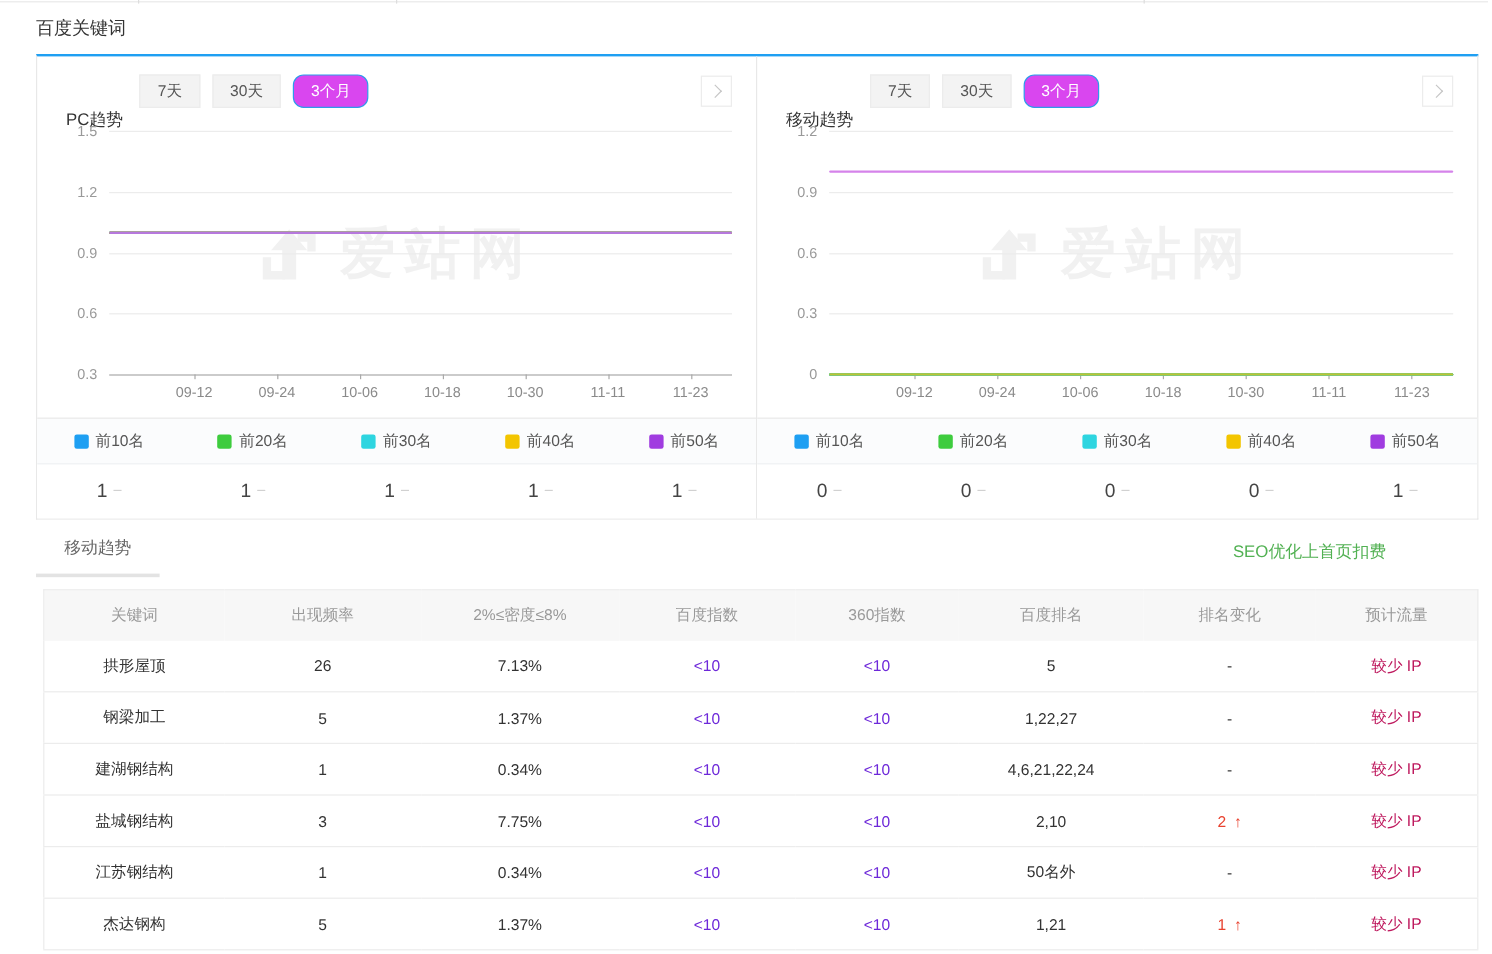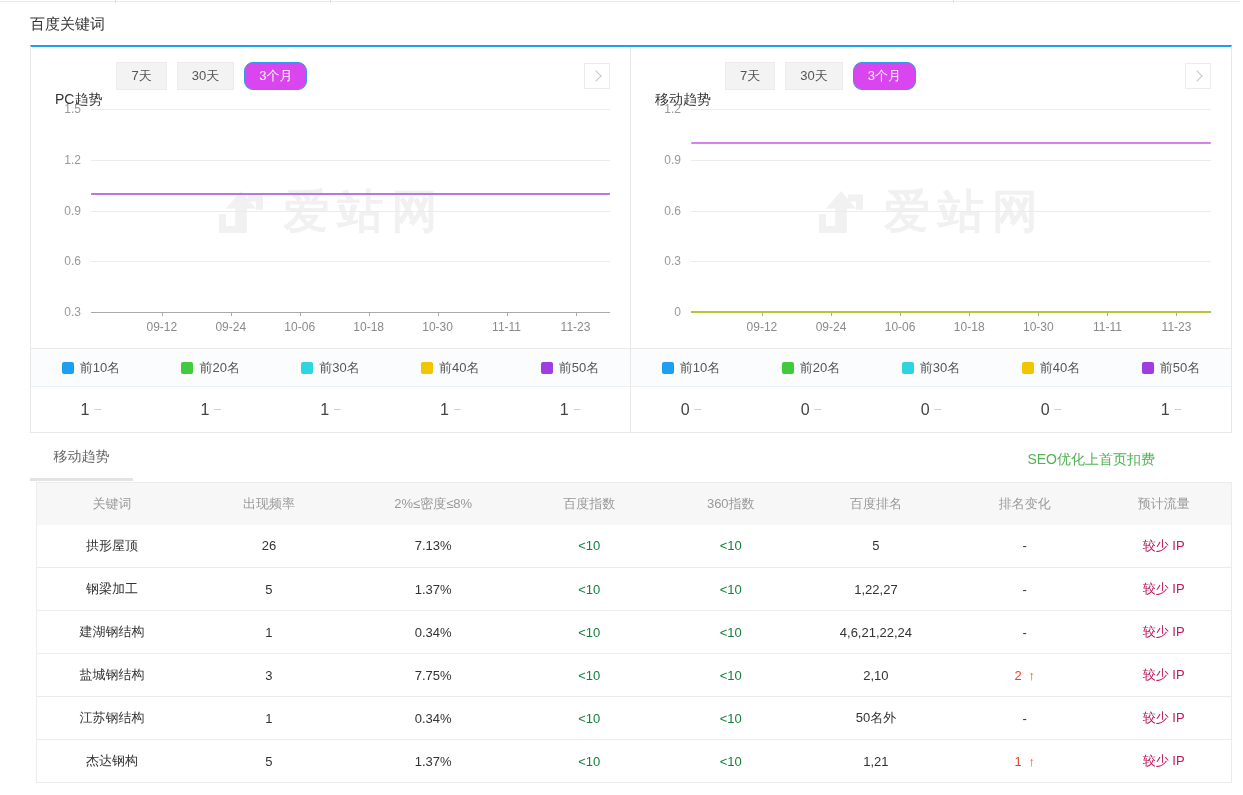--- a/index.html
+++ b/index.html
@@ -59,27 +59,27 @@
   
   .tabs-bar { position:relative; margin:8px 11px 0 30px; height:40px; }
   .tabs { position:absolute; left:0; bottom:0; display:flex; list-style:none; }
   .tabs li { text-align:center; padding-bottom:12px; cursor:pointer; }
   .tabs li.t0 { width:138px; font-size:15px; color:#2b8fd8; border-bottom:3px solid #2593db; }
   .tabs li.t1 { width:103px; font-size:14px; color:#666; border-bottom:3px solid #e3e3e3; }
   .seo-link { position:absolute; right:77px; bottom:12px; font-size:14px; color:#52b153;
     text-decoration:none; cursor:pointer; }
 
   
-  table.kw { margin:1px 11px 0 36px; width:1196px; border-collapse:collapse;
+  table.kw { margin:10px 11px 0 36px; width:1196px; border-collapse:collapse;
     border:1px solid #ececec; font-size:13px; }
   .kw thead tr { height:42px; background:#f7f7f7; }
   .kw th { font-weight:400; color:#999; text-align:center; }
   .kw tbody tr { height:43px; border-bottom:1px solid #ececec; }
   .kw td { text-align:center; color:#333; }
-  .kw td.muted { color:#15803d; }
+  .kw td.muted { color:#6d28d9; }
   .kw td .up-change { color:#e8422f; }
   .kw td .up-arrow { font-weight:700; margin-left:3px; }
   .kw td a { color:#be185d; text-decoration:none; cursor:pointer; }
 </style>
 </head>
 <body>
 
 <div class="top-strip">
   <div class="hline"></div>
   <div class="vtick" style="left:115px"></div>

